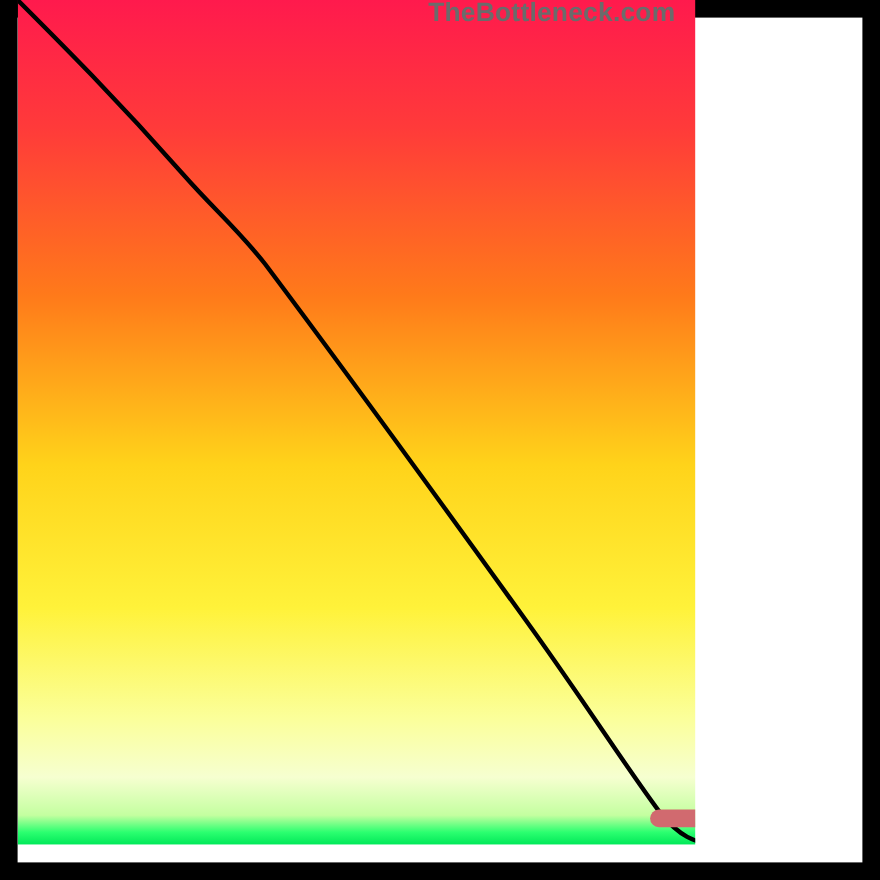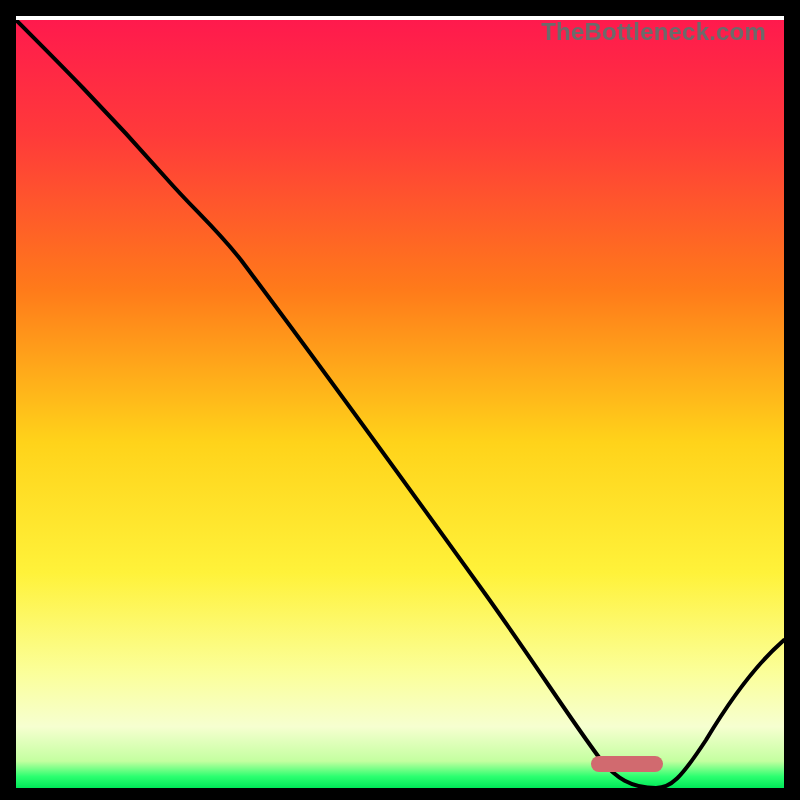--- a/index.html
+++ b/index.html
@@ -15,22 +15,22 @@
     left: 0;
     top: 0;
     width: 800px;
     height: 800px;
     box-sizing: border-box;
     border: 16px solid #000000;
   }
   .plot {
     position: absolute;
     left: 16px;
-    top: 20px;
-    width: 768px;
+    top: 0;
+    width: 616px;
     height: 768px;
     overflow: hidden;
   }
   .plot svg {
     display: block;
   }
   .watermark {
     position: absolute;
     top: -2px;
     right: 18px;

